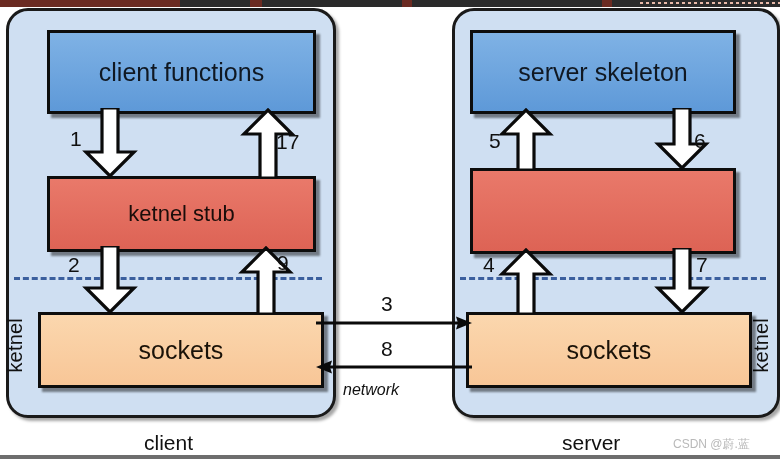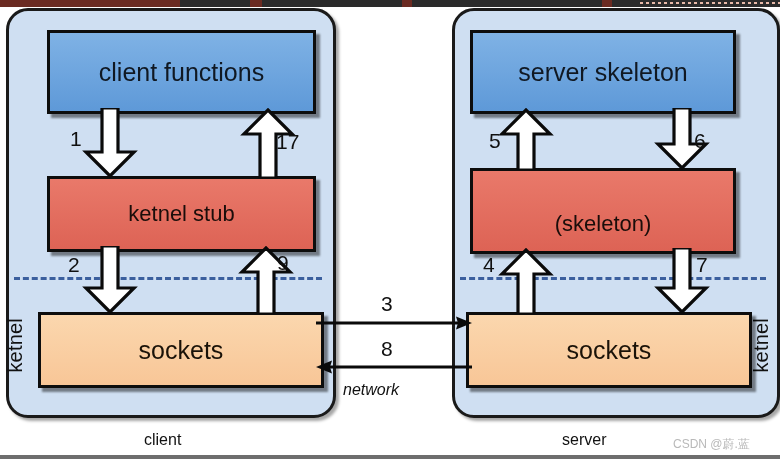--- a/index.html
+++ b/index.html
@@ -66,21 +66,21 @@
   
   .step{position:absolute;font-size:21px;color:#101010;line-height:1;}
 
   
   .netline{position:absolute;}
   .netline svg{display:block;}
   #net-label{position:absolute;left:343px;top:381px;font-size:16px;
     font-style:italic;color:#111;}
 
   
-  .role{position:absolute;font-size:16px;color:#111;}
+  .role{position:absolute;font-size:21px;color:#111;}
   #role-client{left:144px;top:431px;}
   #role-server{left:562px;top:431px;}
 
   
   #watermark{position:absolute;left:673px;top:436px;font-size:12px;
     color:#b9b9b9;white-space:nowrap;}
 </style>
 </head>
 <body>
 
@@ -134,21 +134,20 @@
 <div class="host" id="host-server"></div>
 
 <div class="kernel-line" id="kernel-line-server"></div>
 <div class="kernel-label" id="kernel-label-server">ketnel</div>
 
 <div class="box box-fn" id="box-server-functions">server skeleton</div>
 
 <div class="box box-stub" id="box-server-stub">
   <div>
     <br>
-    <span>(skeleton)</span>
   </div>
 </div>
 
 <div class="box box-sock" id="box-server-sockets">sockets</div>
 
 <div class="barrow" style="left:498px;top:108px;">
   <svg width="56" height="62" viewBox="0 0 56 62">
     <path d="M36 62 H20 V26 H4 L28 2 L52 26 H36 Z" fill="#ffffff" stroke="#0a0a0a" stroke-width="3.2" stroke-linejoin="miter"></path>
   </svg>
 </div>

